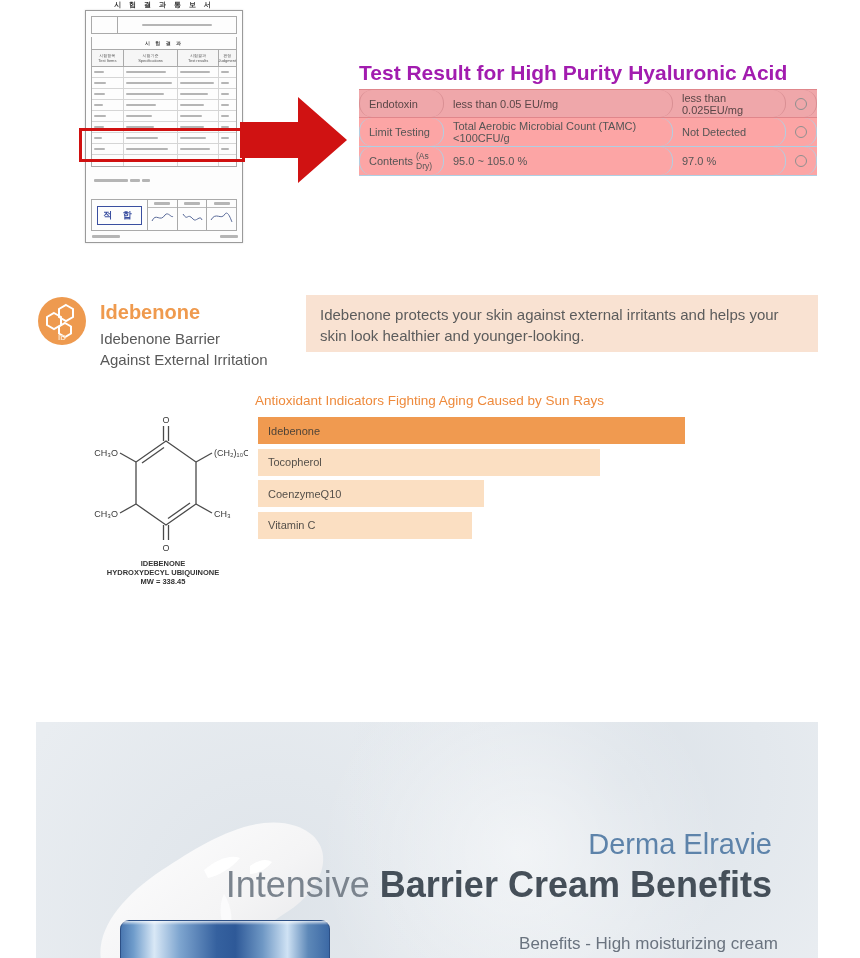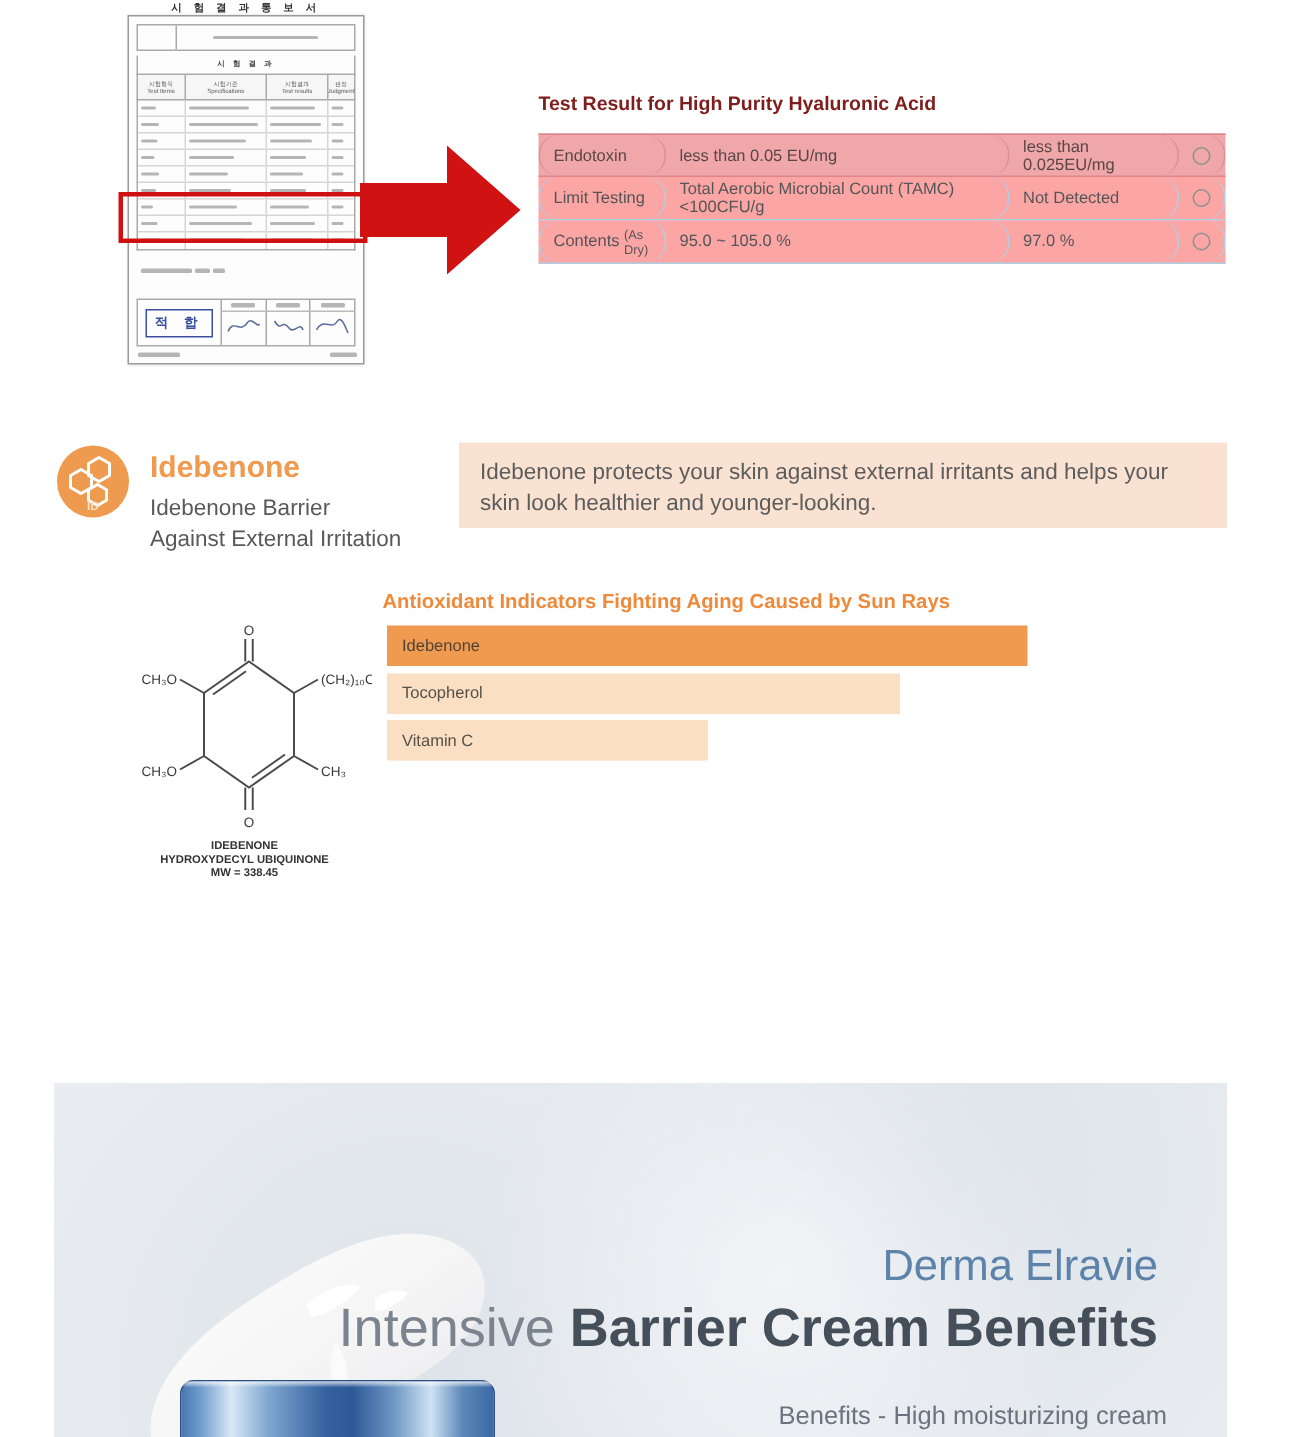--- a/index.html
+++ b/index.html
@@ -39,21 +39,21 @@
   .sign-cell { flex:1; border-right:1px solid #aaa; position:relative; }
   .sign-cell:last-child { border-right:none; }
   .sign-cell .hd { height:8px; border-bottom:1px solid #bbb; display:flex; align-items:center; justify-content:center; }
   .cert-foot { left:6px; top:224px; width:146px; display:flex; justify-content:space-between; }
   .red-box { left:-7px; top:117px; width:166px; height:34px; border:3px solid #d01010; background:transparent; }
 
   
   .arrow-wrap { left:240px; top:97px; width:108px; height:86px; }
 
   
-  .tbl-title { left:359px; top:61px; font-size:13px; font-weight:bold; color:#7f1d1d; }
+  .tbl-title { left:359px; top:61px; font-size:21px; font-weight:bold; color:#a21caf; }
   .result-table { left:359px; top:89px; width:458px; border-top:1px solid #aed0e4; }
   .t-row { display:flex; height:29px; border-bottom:1px solid #aed0e4; background:#fca5a5; }
   .t-cell { border-right:1px solid #aed0e4; display:flex; align-items:center;
     padding:0 9px; font-size:11px; color:#555;border-radius:13px; }
   .t-cell:first-child { border-left:1px solid #aed0e4; }
   .c-item{width:85px;} .c-spec{width:229px;} .c-res{width:113px;}
   .c-circ{width:31px; justify-content:center;}
   .t-row.hl { background:#efa7aa; border-top:1px solid #e0868b; border-bottom:1px solid #e0868b; margin-top:-1px; }
   .t-row.hl .t-cell { border-color:#d98f93; color:#5a4647; }
   .circle { width:12px; height:12px; border:1.5px solid #8f8f8f; border-radius:50%; background:transparent; }
@@ -63,21 +63,21 @@
   .id-icon { left:38px; top:297px; width:48px; height:48px; border-radius:50%; background:#ee9a4f; }
   .id-title { left:100px; top:301px; font-size:20px; font-weight:bold; color:#ef9a4e; }
   .id-sub { left:100px; top:328px; font-size:15px; color:#595959; line-height:21px; }
   .id-desc { left:306px; top:295px; width:512px; height:57px; background:#f9e2d2;
     padding:9px 14px; font-size:15px; color:#5c5c5c; line-height:21px; }
 
   
   .mol { left:78px; top:413px; width:170px; height:175px; }
 
   
-  .chart-title { left:255px; top:393px; font-size:13.5px; font-weight:bold; color:#ee8a3c; }
+  .chart-title { left:255px; top:393px; font-size:13.5px; font-weight:normal; color:#ee8a3c; }
   .bars { left:258px; top:417px; width:560px; }
   .bar { height:27px; margin-bottom:4.5px; background:#fbdfc2; display:flex; align-items:center; }
   .bar span { padding-left:10px; font-size:11px; color:#55504a; }
   .bar.bar-highlight { background:#f09a50; }
   .bar.bar-highlight span { color:#4f4337; }
 
   
   .hero { left:36px; top:722px; width:782px; height:236px; background:#e9edf1; overflow:hidden;
     background-image:
       radial-gradient(circle at 62% 55%, rgba(255,255,255,.55), rgba(255,255,255,0) 40%),
@@ -384,20 +384,23 @@
 </div>
 
 <div class="abs chart-title">Antioxidant Indicators Fighting Aging Caused by Sun Rays</div>
 <div class="abs bars">
     <div class="bar bar-highlight" style="width: 427px;">
       <span>Idebenone</span>
     </div>
     <div class="bar" style="width: 342px;">
       <span>Tocopherol</span>
     </div>
+    <div class="bar" style="width: 226px;">
+      <span>CoenzymeQ10</span>
+    </div>
     <div class="bar" style="width: 214px;">
       <span>Vitamin C</span>
     </div>
   </div>
 
 <div class="abs hero">
   <svg class="swoosh" viewBox="0 0 320 210">
     <defs>
       <linearGradient id="swg" x1="0" y1="0" x2="1" y2="1">
         <stop offset="0" stop-color="#ffffff"></stop>

